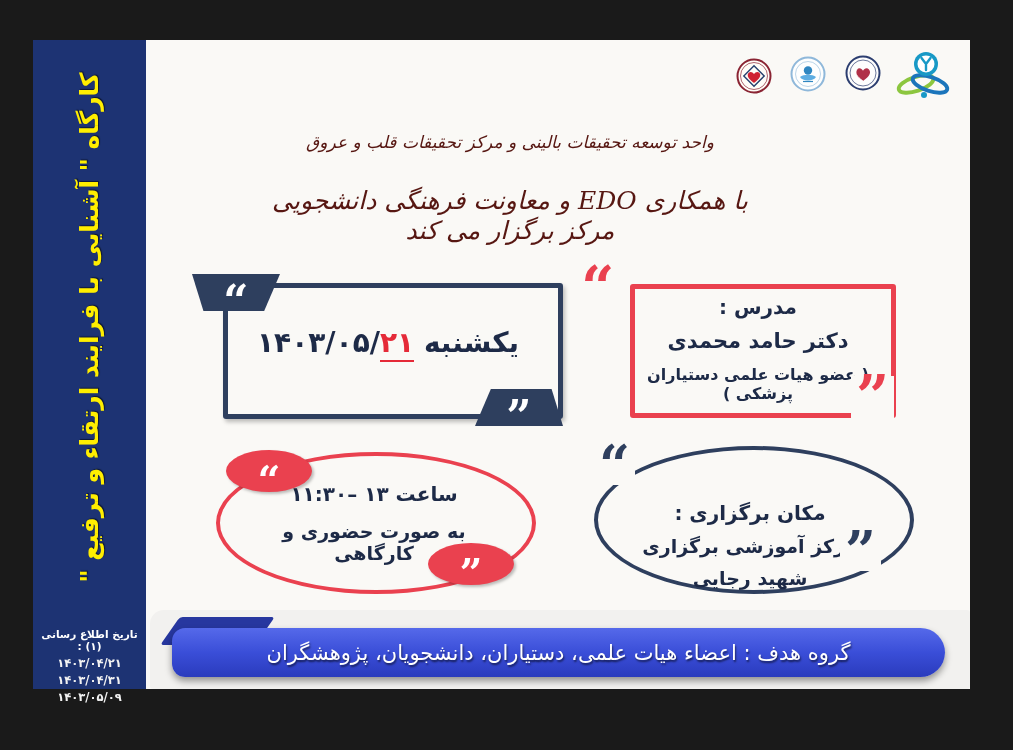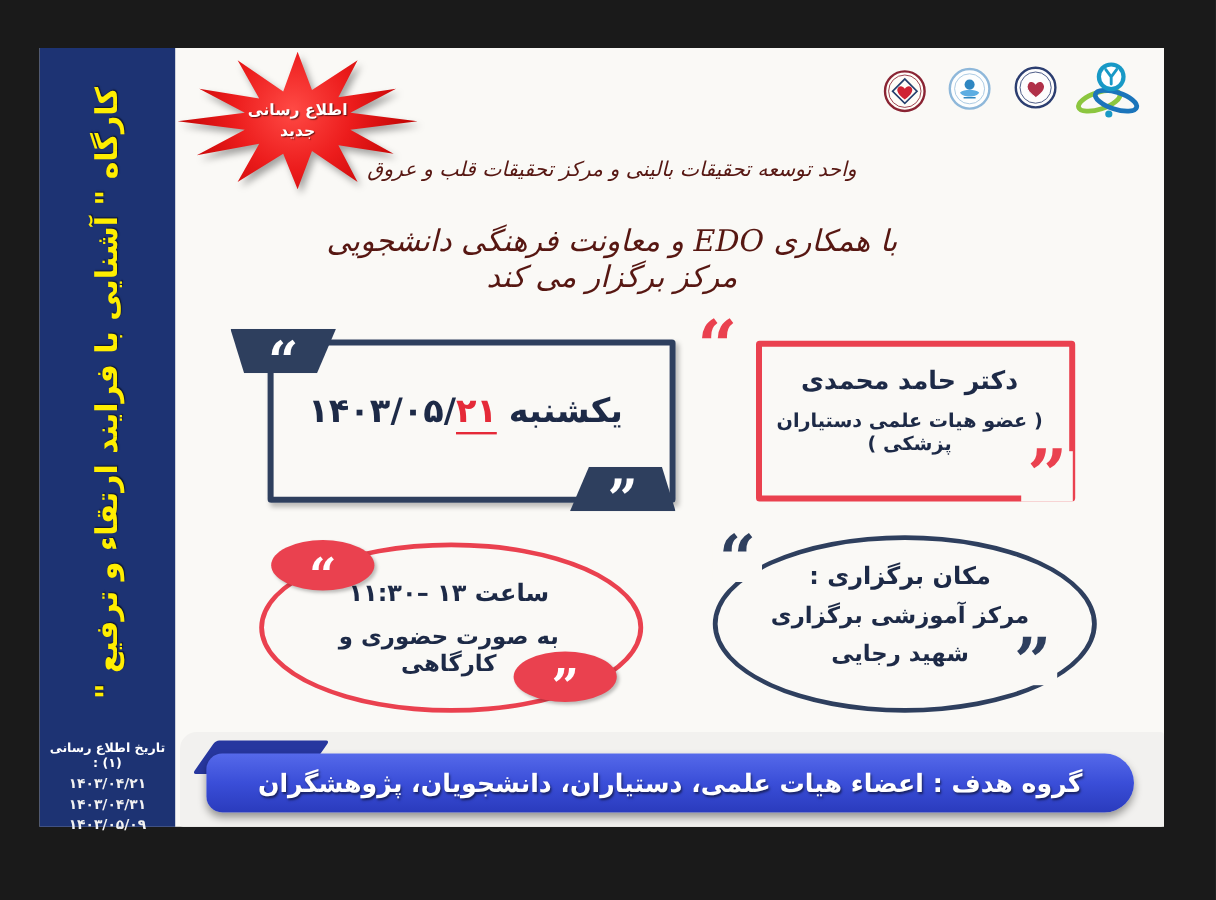--- a/index.html
+++ b/index.html
@@ -11,21 +11,21 @@
   
   .poster{position:absolute;left:33px;top:40px;width:937px;height:649px;background:#faf9f6;}
   
   .sidebar{position:absolute;left:33px;top:40px;width:113px;height:649px;background:#1d3373;}
   .sidebar-title-wrap{position:absolute;left:33px;top:40px;width:113px;height:575px;
     display:flex;align-items:center;justify-content:center;}
   .sidebar-title{white-space:nowrap;transform:rotate(-90deg);direction:rtl;
     color:#ffee00;font-size:25px;font-weight:bold;letter-spacing:.5px;
     text-shadow:1px 1px 1px rgba(0,0,0,.55);}
   .info-dates{position:absolute;left:33px;top:612px;width:113px;direction:rtl;text-align:center;color:#fff;}
-  .info-dates .hdr{font-size:10.5px;font-weight:bold;margin:6px 0 3px;}
+  .info-dates .hdr{font-size:10.5px;font-weight:bold;margin:16px 0 3px;}
   .info-dates .dt{font-size:11.5px;font-weight:bold;line-height:17px;color:#f2f2f2;}
   
   .starwrap{position:absolute;left:148px;top:42px;width:200px;height:118px;
     filter:drop-shadow(3px 4px 3px rgba(0,0,0,.35));}
   .star{position:absolute;inset:0;
     background:radial-gradient(circle at 48% 42%, #ff4a45 0%, #ec1c1c 40%, #c40505 78%, #a80000 100%);
     clip-path:polygon(100% 50%,72% 56%,90% 73%,67% 67%,75% 93%,56% 71%,50% 98%,44% 73%,25% 93%,34% 66%,8% 74%,28% 56%,0% 50%,28% 44%,9% 27%,34% 34%,25% 7%,44% 29%,50% 1%,56% 28%,75% 7%,67% 33%,91% 27%,72% 44%);}
   .star-text{position:absolute;inset:0;display:flex;flex-direction:column;align-items:center;justify-content:center;
     direction:rtl;color:#fff;font-weight:bold;font-size:13px;line-height:17px;text-shadow:1px 1px 1px rgba(0,0,0,.6);}
   
@@ -70,58 +70,51 @@
   .qell-br{left:428px;top:543px;}
   .rell-text{position:absolute;left:243px;top:482px;width:262px;}
   .rell-text .l1{font-size:20px;font-weight:bold;}
   .rell-text .l2{font-size:19px;font-weight:bold;margin-top:14px;}
   
   .nell{position:absolute;left:594px;top:446px;width:312px;height:140px;
     border:4px solid #2e3f5e;border-radius:50%;}
   .nq-tl{left:594px;top:446px;}  .nq-tl .q-glyph{color:#2e3f5e;font-size:54px;}
   .nq-br{left:840px;top:532px;}  .nq-br .q-glyph{color:#2e3f5e;font-size:54px;}
   .nell-text{position:absolute;left:622px;top:468px;width:256px;}
-  .nell-text .l1{font-size:20px;font-weight:bold;}
+  .nell-text .l1{font-size:20px;font-weight:bold;margin-top:33px;}
   .nell-text .l2{font-size:19px;font-weight:bold;margin-top:10px;}
   .nell-text .l3{font-size:19px;font-weight:bold;margin-top:10px;}
   
   .banner-panel{position:absolute;left:150px;top:610px;width:820px;height:79px;background:#f2f1ef;border-radius:14px 3px 3px 3px;}
   .ribbon-fold{position:absolute;left:170px;top:617px;width:95px;height:28px;background:#27379f;transform:skewX(-35deg);border-radius:3px;}
   .ribbon{position:absolute;left:172px;top:628px;width:773px;height:49px;
     background:linear-gradient(180deg,#5569ea 0%,#3a4ed8 50%,#2a3bbd 100%);
     border-radius:14px 26px 26px 14px;box-shadow:0 4px 7px rgba(0,0,0,.4);
     display:flex;align-items:center;justify-content:center;}
-  .ribbon span{direction:rtl;color:#fff;font-size:21px;font-weight:bold;
+  .ribbon span{direction:rtl;color:#fff;font-size:21px;font-weight:normal;
     text-shadow:1px 2px 2px rgba(0,0,0,.55);}
 </style>
 </head>
 <body>
 
 <div id="canvas">
 
   <div class="poster"></div>
 
   <div class="sidebar"></div>
   <div class="sidebar-title-wrap">
     <div class="sidebar-title">کارگاه " آشنایی با فرایند ارتقاء و ترفیع "</div>
   </div>
   <div class="info-dates">
     <div class="hdr">تاریخ اطلاع رسانی (۱) :</div>
     <div class="dt">۱۴۰۳/۰۴/۲۱</div>
     <div class="dt">۱۴۰۳/۰۴/۳۱</div>
     <div class="dt">۱۴۰۳/۰۵/۰۹</div>
   </div>
 
-  <div class="starwrap">
-    <div class="star"></div>
-    <div class="star-text">
-      <span>اطلاع رسانی</span>
-      <span>جدید</span>
-    </div>
-  </div>
 
   <div class="logo" style="left:736px;top:58px;width:36px;height:36px;">
     <svg width="36" height="36" viewBox="0 0 36 36">
       <circle cx="18" cy="18" r="16.5" fill="#fffdf8" stroke="#8a2433" stroke-width="2"></circle>
       <circle cx="18" cy="18" r="13.5" fill="none" stroke="#8a2433" stroke-width="0.7"></circle>
       <rect x="10.8" y="10.8" width="14.4" height="14.4" fill="none" stroke="#26406e" stroke-width="1.4" transform="rotate(45 18 18)"></rect>
       <path d="M18 25c-5.5-4-7.5-7.5-5.5-10 1.5-1.8 4-1.4 5.5 1 1.5-2.4 4-2.8 5.5-1 2 2.5 0 6-5.5 10z" fill="#cf2233"></path>
     </svg>
   </div>
   <div class="logo" style="left:790px;top:56px;width:36px;height:36px;">
@@ -172,20 +165,21 @@
   </div>
 
   <div class="rrect"></div>
   <div class="float-q rq-tl">
     <span class="q-glyph" style="direction:ltr">“</span>
   </div>
   <div class="float-q rq-br">
     <span class="q-glyph" style="direction:ltr">”</span>
   </div>
   <div class="box-text rrect-text">
+    <div class="l1">مدرس :</div>
     <div class="l2">دکتر حامد محمدی</div>
     <div class="l3">( عضو هیات علمی دستیاران پزشکی )</div>
   </div>
 
   <div class="rell"></div>
   <div class="qell qell-tl">
     <span class="q-glyph" style="direction:ltr">“</span>
   </div>
   <div class="qell qell-br">
     <span class="q-glyph" style="direction:ltr">”</span>

